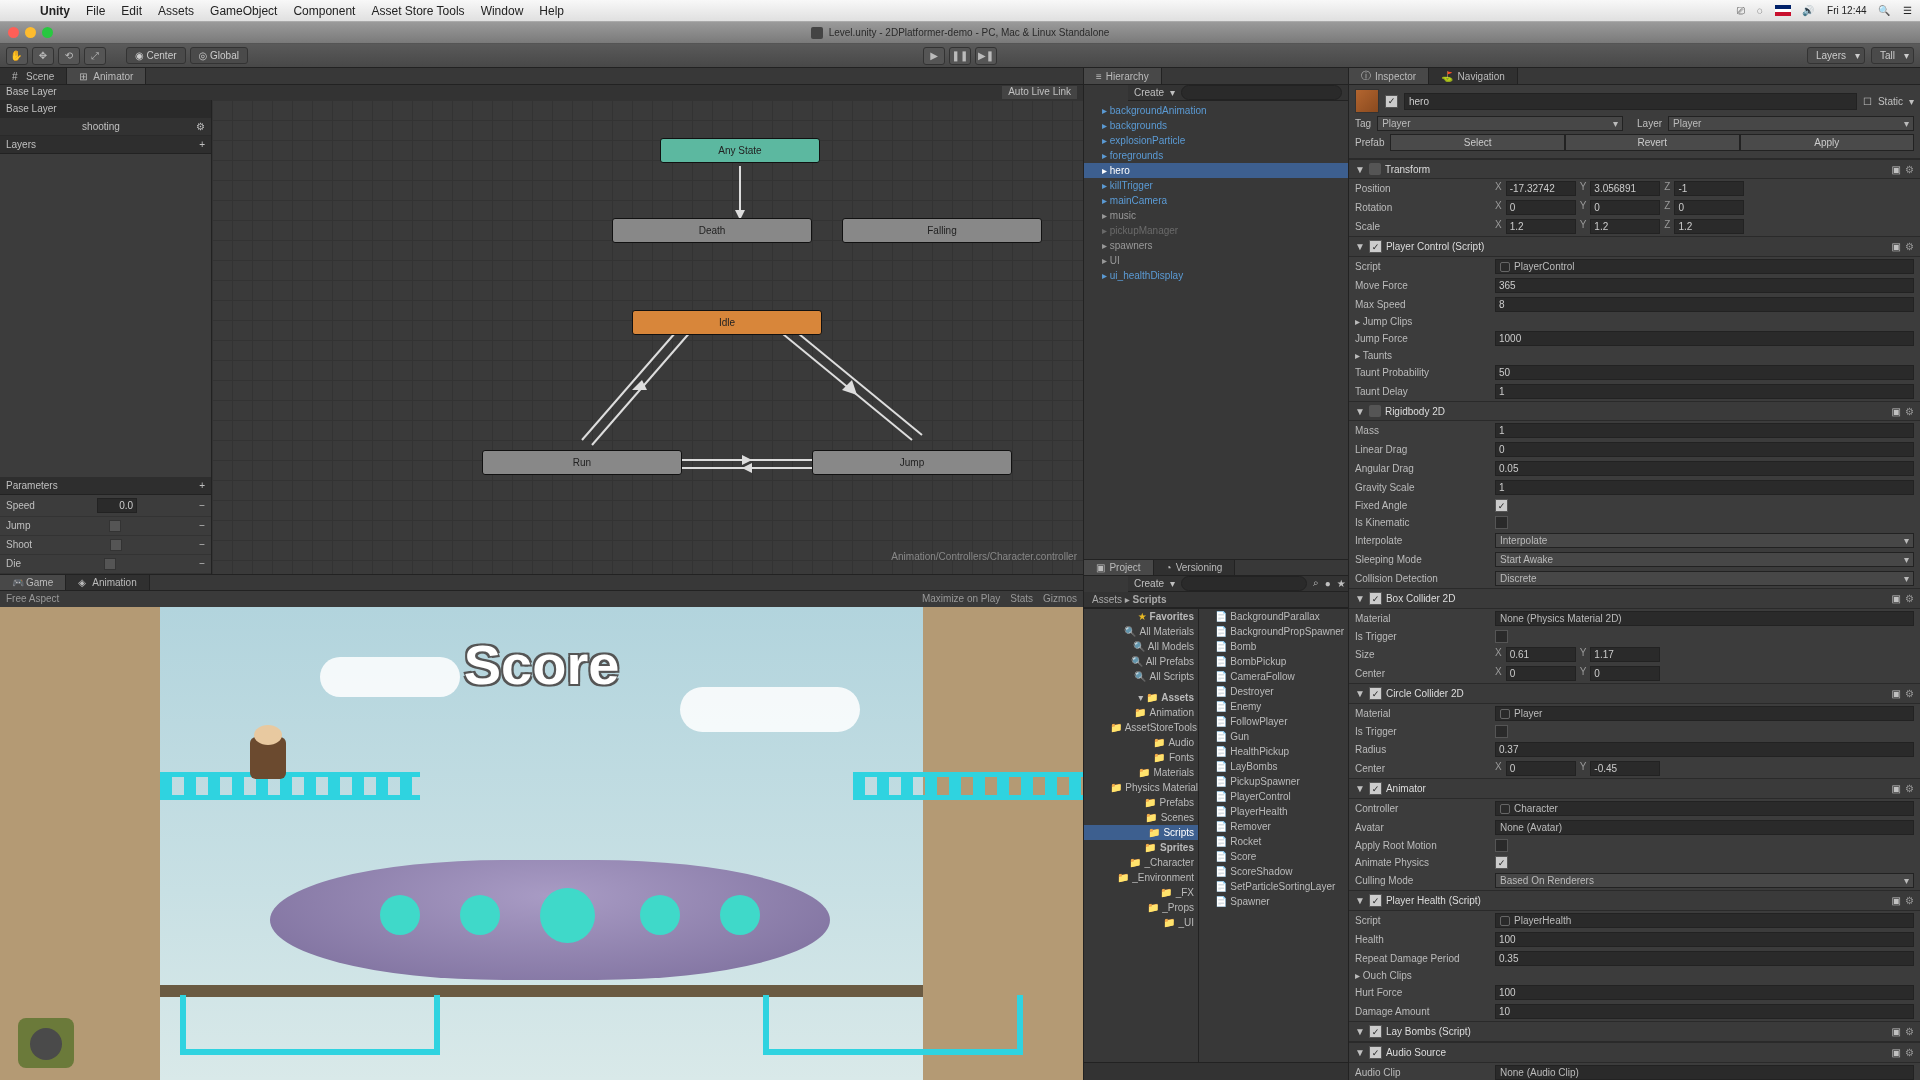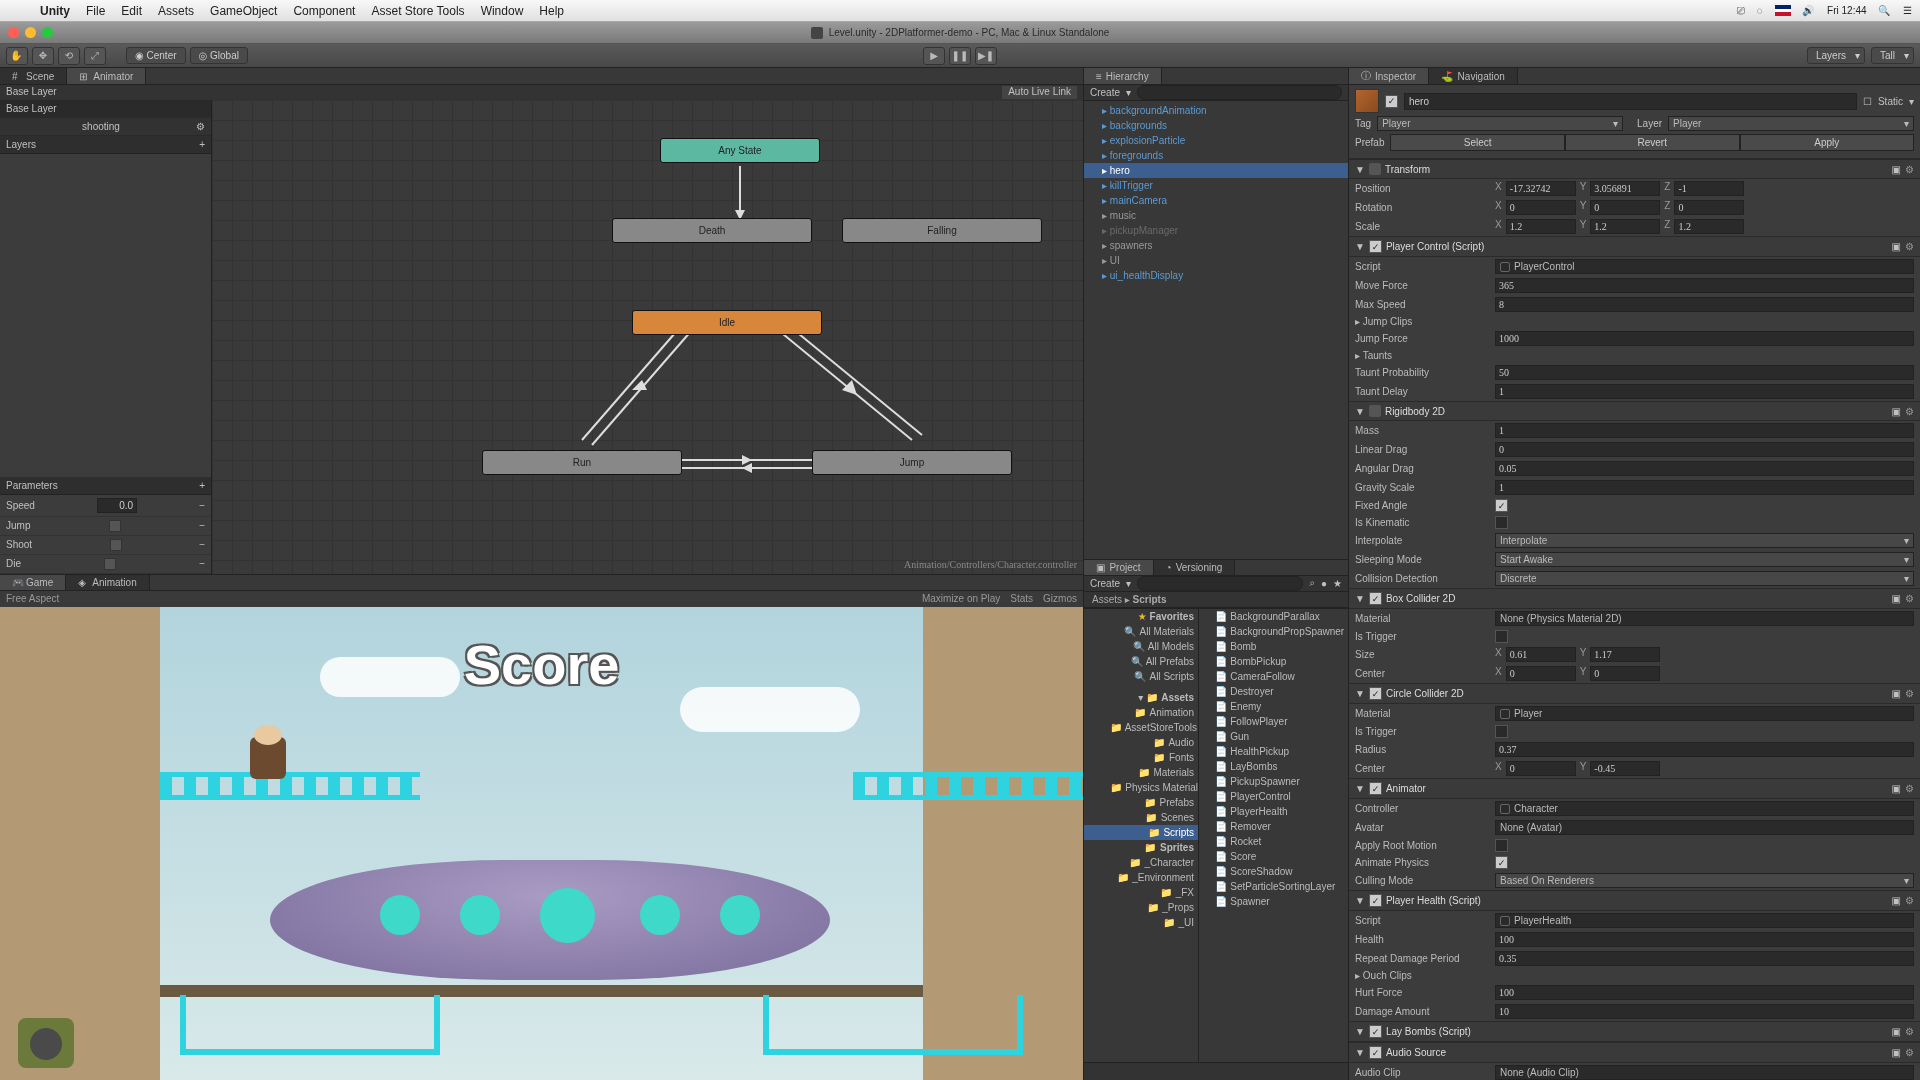--- a/index.html
+++ b/index.html
@@ -45,37 +45,37 @@
 .animator { flex: 1; display: flex; background: #3a3a3a; position: relative; }
 .anim-side { width: 212px; background: #3c3c3c; border-right: 1px solid #222; display:flex;flex-direction:column;}
 .layer-row{padding:3px 6px;background:#323232;border-bottom:1px solid #2a2a2a;display:flex;align-items:center;justify-content:space-between;}
 .layer-row.sel{background:#2a2a2a;}
 .section-hdr{padding:3px 6px;background:#2e2e2e;border-bottom:1px solid #222;display:flex;justify-content:space-between;align-items:center;}
 .param-row{padding:3px 6px;display:flex;align-items:center;justify-content:space-between;border-bottom:1px solid #333;}
 .param-row input[type=text]{width:40px;background:#2a2a2a;border:1px solid #222;color:#ccc;text-align:right;padding:1px 3px;}
 .param-row .chk{width:12px;height:12px;background:#555;border:1px solid #333;}
 
 .anim-graph { flex: 1; background: #3a3a3a; background-image: linear-gradient(#333 1px,transparent 1px),linear-gradient(90deg,#333 1px,transparent 1px); background-size: 20px 20px; position: relative; }
-.anim-graph .bottombar{position:absolute;bottom:4px;right:6px;color:#888;font-family:Liberation Serif, serif;}
+.anim-graph .bottombar{position:absolute;bottom:12px;right:6px;color:#888;}
 .state{position:absolute;padding:6px 0;width:160px;text-align:center;border-radius:3px;color:#222;border:1px solid #111;}
 .state.any{background:#5cb8a0;top:38px;left:448px;}
 .state.grey{background:#888;}
 .state.orange{background:#d8863a;width:190px;}
 svg.trans{position:absolute;top:0;left:0;width:100%;height:100%;pointer-events:none;}
 svg.trans line{stroke:#ddd;stroke-width:2;}
 svg.trans polygon{fill:#ddd;}
 
 
 .lower-tabs{height:17px;background:#383838;display:flex;border-top:1px solid #222;border-bottom:1px solid #222;}
 .game-bar{height:16px;background:#3a3a3a;display:flex;align-items:center;padding:0 6px;gap:12px;color:#999;}
 .game-bar .r{margin-left:auto;display:flex;gap:10px;}
 .game-view{flex:1;background:#a9cfd8;position:relative;overflow:hidden;}
 
 
-.panel-hdr{height:16px;background:#333;border-bottom:1px solid #222;padding:2px 6px;display:flex;align-items:center;gap:6px;}
+.panel-hdr{height:16px;background:#333;border-bottom:1px solid #222;padding:2px 6px;display:flex;align-items:center;gap:6px;margin-left:44px;}
 .search{flex:1;background:#2a2a2a;border:1px solid #222;border-radius:8px;padding:1px 6px;color:#888;}
 .tree{flex:1;overflow:auto;padding:2px 0;}
 .tree-row{padding:2px 6px 2px 18px;color:#5b9bd5;cursor:default;}
 .tree-row.grey{color:#999;}
 .tree-row.sel{background:#3d5f8f;color:#fff;}
 .tree-row.dim{color:#6a6a6a;}
 
 .proj-split{display:flex;flex:1;border-top:1px solid #222;}
 .proj-left{width:115px;border-right:1px solid #222;overflow:auto;text-align:right;}
 .proj-right{flex:1;overflow:auto;}
@@ -86,21 +86,21 @@
 .proj-slider{height:18px;background:#333;border-top:1px solid #222;}
 
 
 .insp{flex:1;overflow:auto;background:#3c3c3c;}
 .insp-top{padding:4px 6px;border-bottom:1px solid #2a2a2a;}
 .insp-top .row{display:flex;align-items:center;gap:6px;margin-bottom:3px;}
 .insp-top input[type=text]{flex:1;background:#2a2a2a;border:1px solid #222;color:#ccc;padding:2px 4px;}
 .ck{width:13px;height:13px;background:#ccc;border:1px solid #555;display:inline-flex;align-items:center;justify-content:center;color:#222;font-size:9px;}
 .field-row{display:flex;align-items:center;padding:2px 6px;}
 .field-row .lbl{width:140px;color:#bbb;}
-.field-row input{background:#2a2a2a;border:1px solid #222;color:#ccc;padding:1px 3px;font-family:Liberation Serif, serif;}
+.field-row input{background:#2a2a2a;border:1px solid #222;color:#ccc;padding:1px 3px;}
 .field-row .num{width:70px;}
 .field-row .wide{flex:1;}
 .field-row .xyz{display:flex;gap:4px;flex:1;}
 .field-row .xyz span{color:#999;}
 .comp-hdr{display:flex;align-items:center;gap:4px;padding:3px 6px;background:#3a3a3a;border-top:1px solid #2a2a2a;border-bottom:1px solid #2a2a2a;}
 .comp-hdr .title{flex:1;font-weight:normal;color:#ddd;}
 .comp-hdr .ci{width:12px;height:12px;background:#555;border-radius:2px;}
 .gear{color:#999;}
 .objfield{flex:1;background:#2a2a2a;border:1px solid #222;padding:1px 4px;color:#bbb;display:flex;align-items:center;gap:4px;}
 .objfield .dot{width:10px;height:10px;border:1px solid #666;border-radius:2px;}

